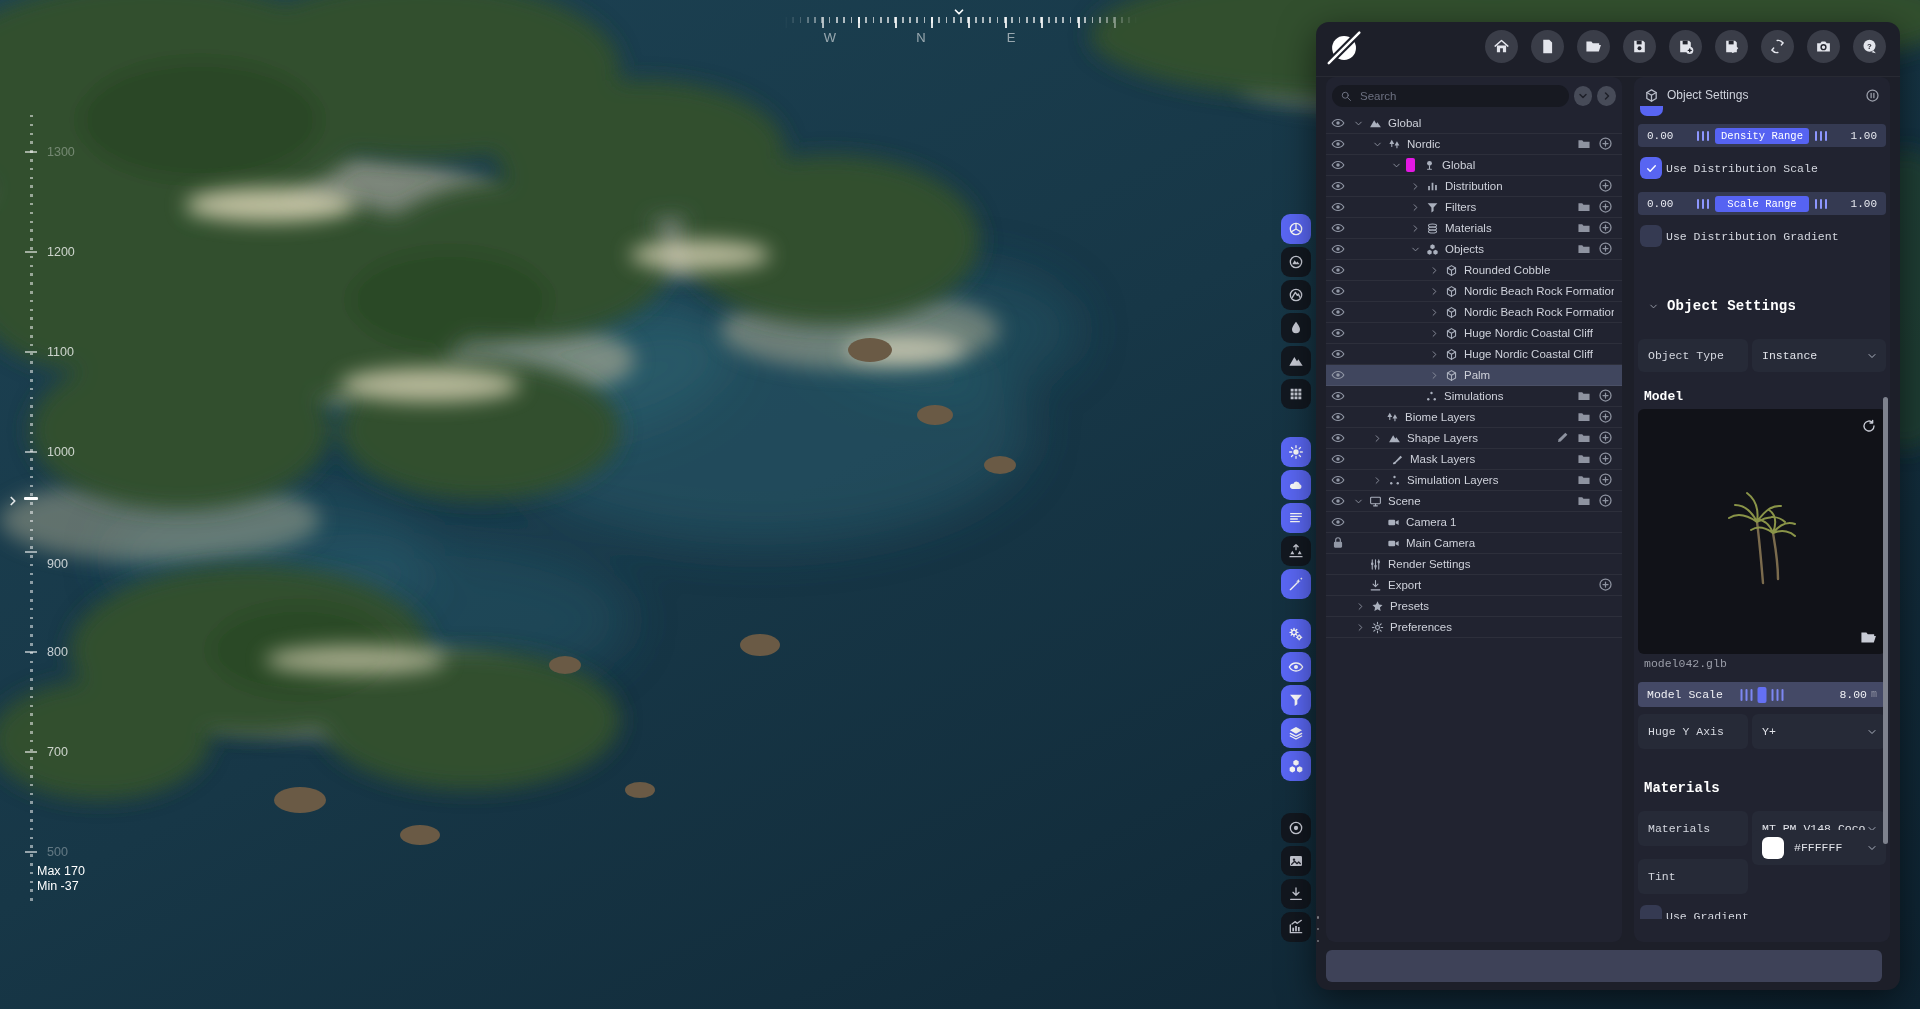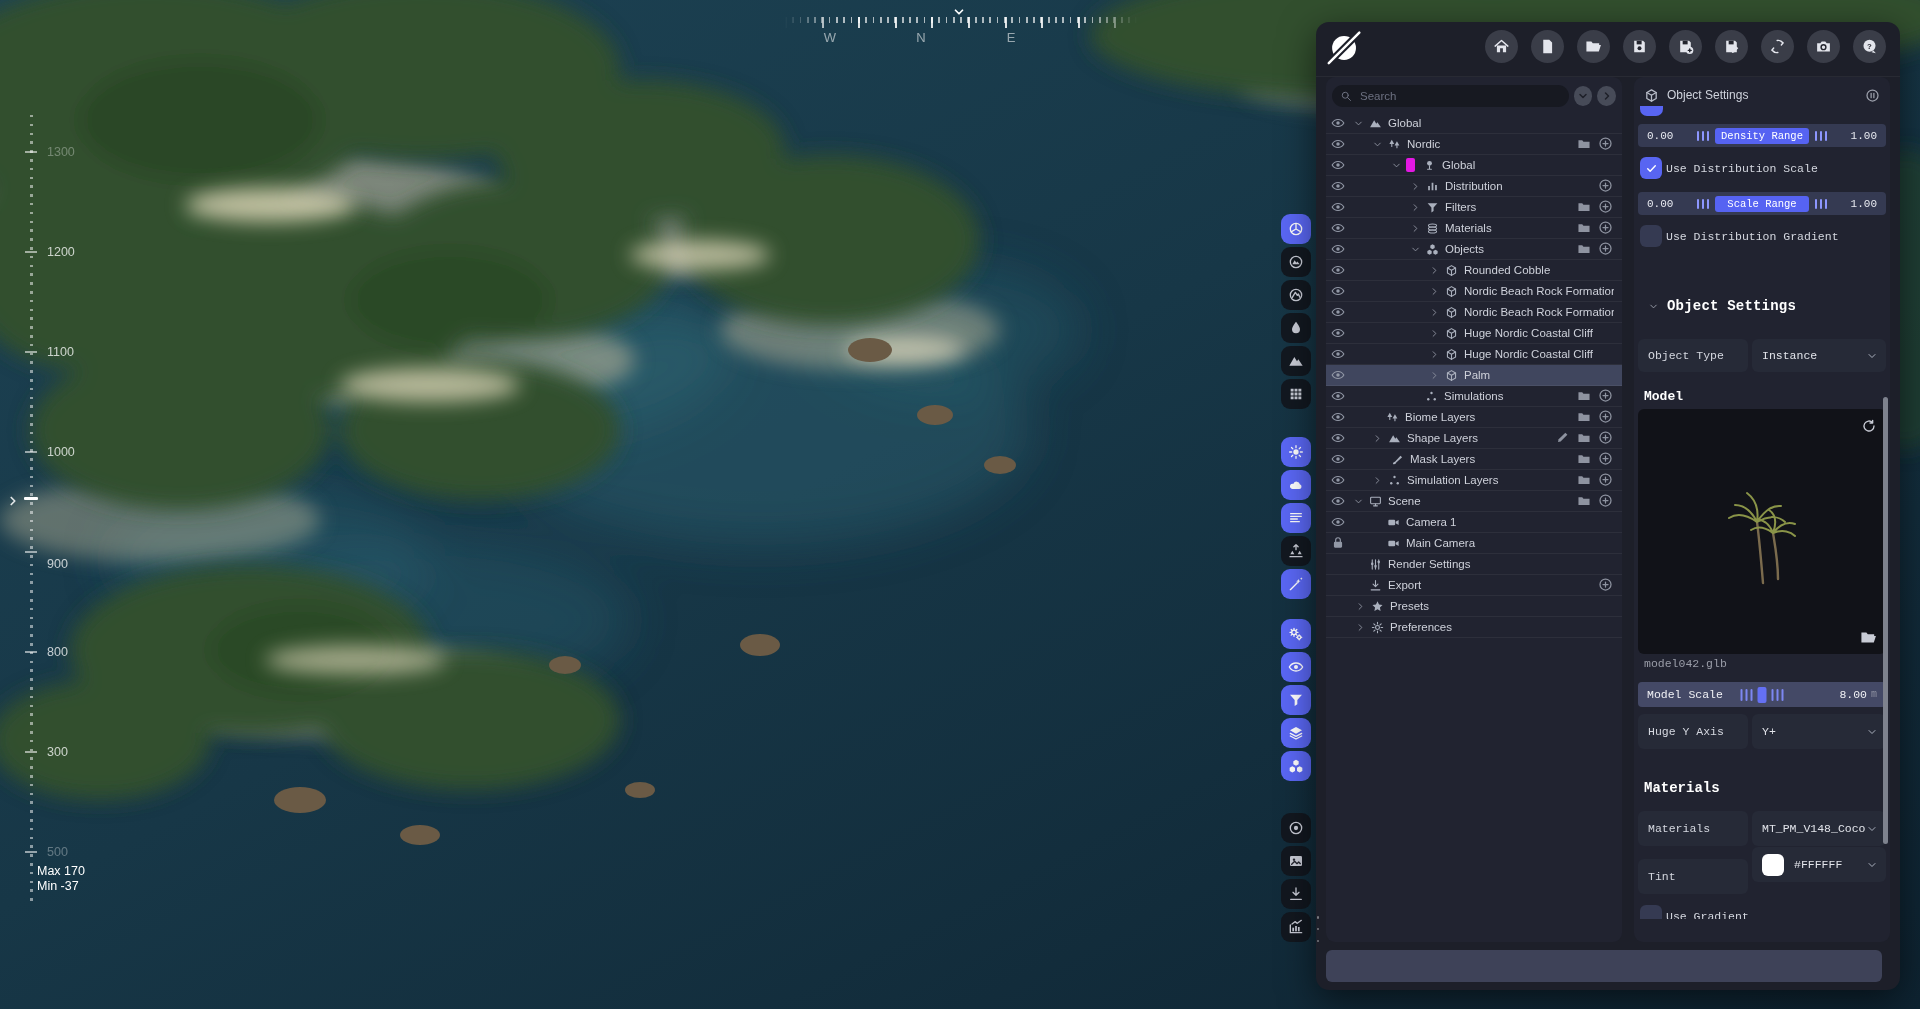--- a/index.html
+++ b/index.html
@@ -222,21 +222,21 @@
         <div class="elev-label" style="top: 252px;">1200</div>
         <div class="elev-tick" style="top: 351px;"></div>
         <div class="elev-label" style="top: 352px;">1100</div>
         <div class="elev-tick" style="top: 451px;"></div>
         <div class="elev-label" style="top: 452px;">1000</div>
         <div class="elev-tick" style="top: 551px;"></div>
         <div class="elev-label" style="top: 544px; margin-top: 20px;">900</div>
         <div class="elev-tick" style="top: 651px;"></div>
         <div class="elev-label" style="top: 652px;">800</div>
         <div class="elev-tick" style="top: 751px;"></div>
-        <div class="elev-label" style="top: 752px;">300</div>
+        <div class="elev-label" style="top: 752px;">700</div>
         <div class="elev-tick" style="top: 851px;"></div>
         <div class="elev-label dim" style="top: 852px;">500</div>
       </div>
   <div class="elev-marker"></div>
   <div class="elev-minmax">
     <div>Max 170</div>
     <div>Min -37</div>
   </div>
 </div>
 <span class="icw panel-expand">
@@ -1406,21 +1406,21 @@
         <span class="icw chev">
               <svg viewBox="0 0 24 24">
                 <path d="M6 9l6 6 6-6"></path>
               </svg>
             </span>
       </div>
 
       <div class="abs field-row-l" style="top:754px;height:35px">
         <span>Tint</span>
       </div>
-      <div class="abs field-row-r" style="top:742px;height:35px">
+      <div class="abs field-row-r" style="top:725px;height:35px">
         <span style="width:22px;height:22px;border-radius:6px;background:#fff;margin-right:10px;flex:none"></span>
         <span class="val">#FFFFFF</span>
         <span class="icw chev">
               <svg viewBox="0 0 24 24">
                 <path d="M6 9l6 6 6-6"></path>
               </svg>
             </span>
       </div>
 
       <div class="abs cb-row" style="top:800px">

